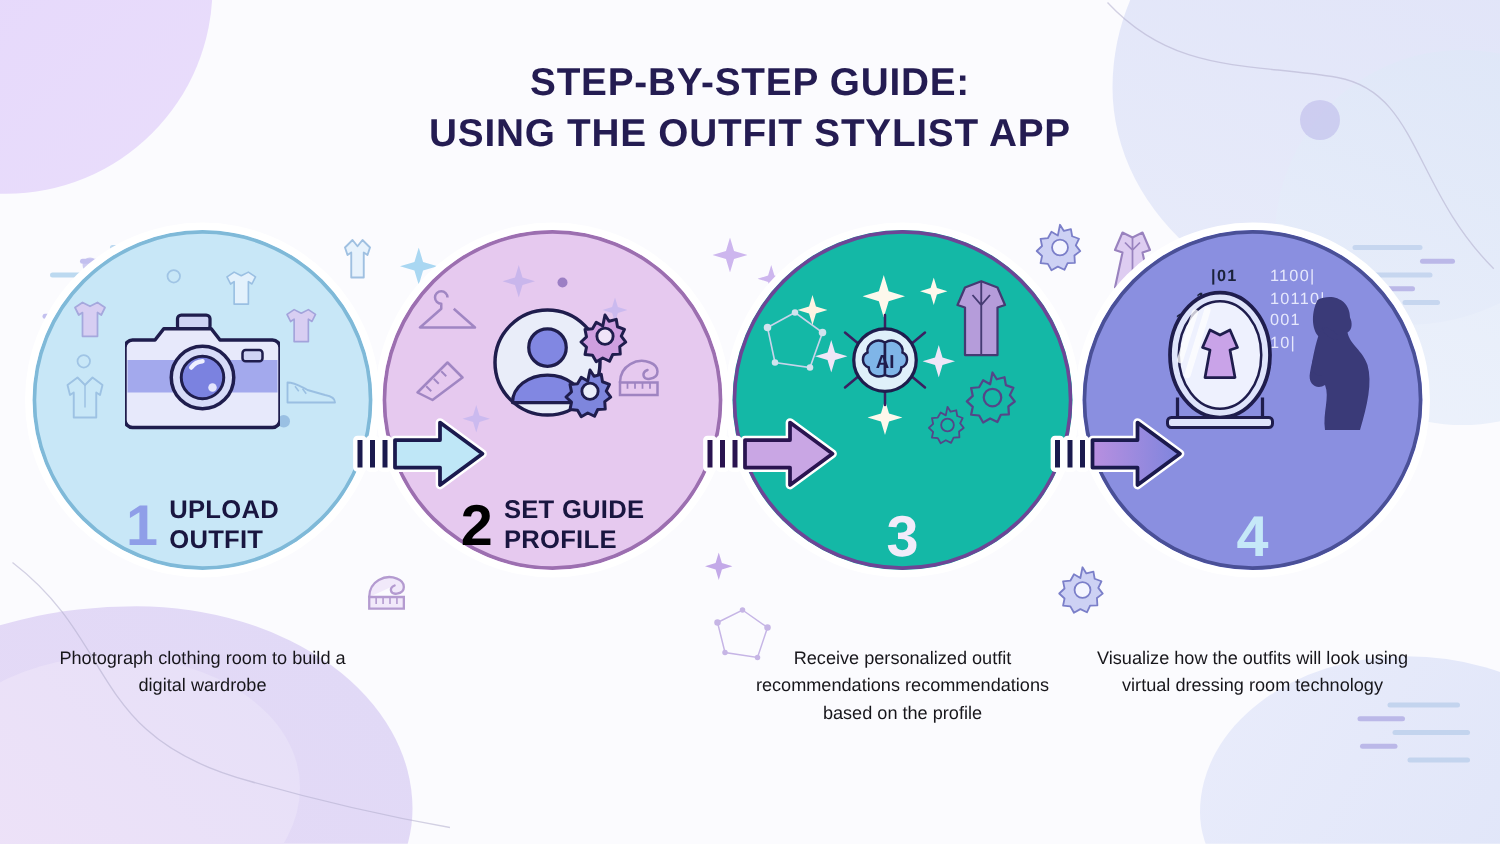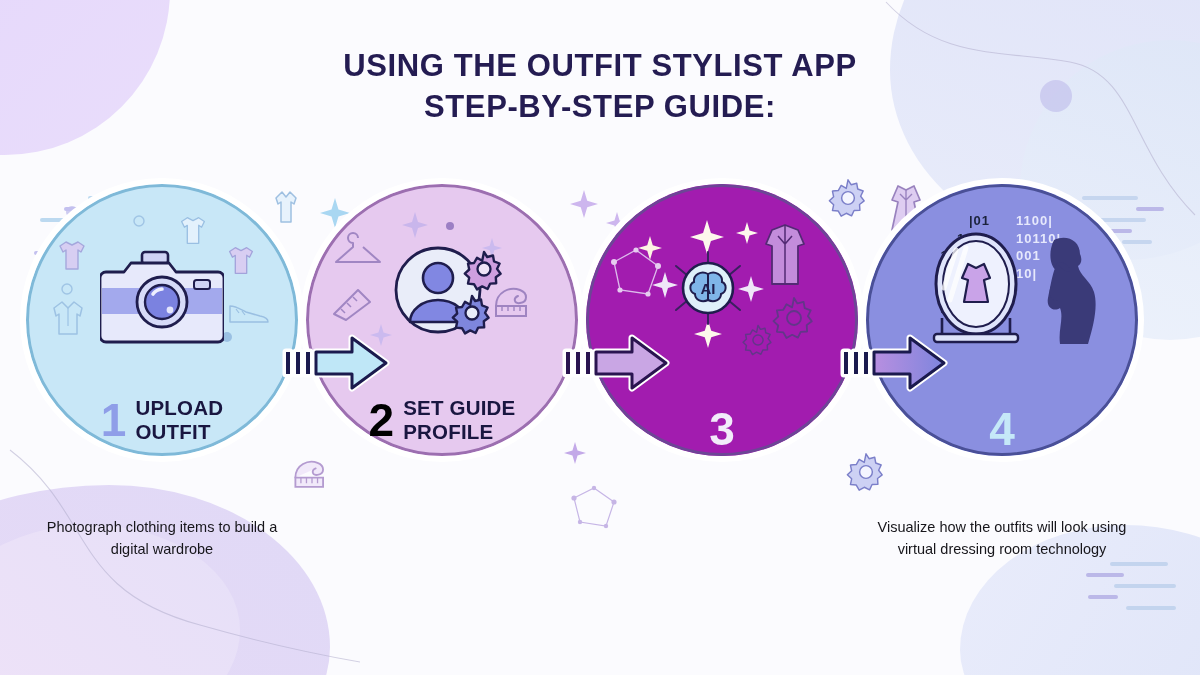--- a/index.html
+++ b/index.html
@@ -115,22 +115,22 @@
     <div class="lines" style="right:6px;bottom:58px;width:120px">
       <i style="width:58px;margin-left:36px;background:#c3d4ee"></i>
       <i style="width:38px;margin-left:12px;background:#bbb8e8"></i>
       <i style="width:62px;margin-left:40px;background:#c3d4ee"></i>
       <i style="width:30px;margin-left:14px;background:#bbb8e8"></i>
       <i style="width:50px;margin-left:52px;background:#c3d4ee"></i>
     </div>
   </div>
 
   <div class="title">
+    <div>STEP-BY-STEP GUIDE:</div>
     <div>USING THE OUTFIT STYLIST APP</div>
-    <div>STEP-BY-STEP GUIDE:</div>
   </div>
 
   <div class="steps">
 
     <div class="step" style="left:12px">
       <div class="circle" style="background:#c8e7f7">
         <div class="ring" style="border:3px solid #7fb9d8"></div>
 
         <svg style="position:absolute;left:26px;top:52px;width:40px;height:40px;opacity:.75" viewBox="0 0 40 40">
           <path d="M8 10 L14 6 L20 9 L26 6 L32 10 L29 16 L26 14 L26 33 L14 33 L14 14 L11 16 Z" fill="#dcc6f0" stroke="#9a93d4" stroke-width="1.4" stroke-linejoin="round"></path>
@@ -170,21 +170,21 @@
       </div>
 
       <div class="numlabel" style="bottom:64px">
         <span class="num" style="color:#8f9ee8">1</span>
         <span class="lbl">
           <span>UPLOAD</span><br>
           <span>OUTFIT</span>
         </span>
       </div>
 
-      <div class="caption">Photograph clothing items to build a digital wardrobe</div>
+      <div class="caption">Photograph clothing room to build a digital wardrobe</div>
     </div>
 
     <div class="step" style="left:292px">
       <div class="circle" style="background:#e6c9ef">
         <div class="ring" style="border:3px solid #9c6fb0"></div>
 
         <svg style="position:absolute;left:24px;top:48px;width:56px;height:44px;opacity:.8" viewBox="0 0 56 44">
           <path d="M28 6 a5 5 0 1 0 -5 5 v4 L6 30 h44 L33 15" fill="none" stroke="#8f76b8" stroke-width="2" stroke-linejoin="round"></path>
         </svg>
         <svg style="position:absolute;left:22px;top:100px;width:48px;height:40px;opacity:.8" viewBox="0 0 48 40">
@@ -227,21 +227,21 @@
         <span class="num" style="color:#a濃">2</span>
         <span class="lbl">
           <span>SET GUIDE</span><br>
           <span>PROFILE</span>
         </span>
       </div>
 
     </div>
 
     <div class="step" style="left:572px">
-      <div class="circle" style="background:#a21caf">
+      <div class="circle" style="background:#14b8a6">
         <div class="ring" style="border:3px solid #6d4596"></div>
 
         <svg style="position:absolute;left:16px;top:56px;width:86px;height:78px;opacity:.85" viewBox="0 0 86 78">
           <path d="M12 22 L34 10 L56 26 L46 54 L18 50 Z" fill="none" stroke="#e7d9f6" stroke-width="1.3"></path>
           <circle cx="12" cy="22" r="3" fill="#f3ebfb"></circle>
             <circle cx="34" cy="10" r="2.6" fill="#f3ebfb"></circle>
           <circle cx="56" cy="26" r="3" fill="#f3ebfb"></circle>
             <circle cx="46" cy="54" r="2.6" fill="#f3ebfb"></circle>
           <circle cx="18" cy="50" r="2.6" fill="#f3ebfb"></circle>
         </svg>
@@ -292,32 +292,33 @@
           <path d="M46 32 c-7 -4 -15 1 -14 8 c-5 2 -5 10 1 12 c0 6 7 9 13 6 z" fill="#7fb5e8" stroke="#1f1d4d" stroke-width="2"></path>
           <path d="M46 32 c7 -4 15 1 14 8 c5 2 5 10 -1 12 c0 6 -7 9 -13 6 z" fill="#7fb5e8" stroke="#1f1d4d" stroke-width="2"></path>
           <text x="46" y="52" text-anchor="middle" font-family="Liberation Sans, sans-serif" font-size="15" font-weight="700" fill="#1f1d4d">AI</text>
         </svg>
       </div>
 
       <div class="numlabel" style="bottom:58px">
         <span class="num" style="color:#f2ecfa">3</span>
       </div>
 
+      <div class="caption">Receive personalized outfit recommendations recommendations based on the profile</div>
     </div>
 
     <div class="step" style="left:852px">
       <div class="circle" style="background:#8a8fe0">
         <div class="ring" style="border:3px solid #4a5097"></div>
 
         <div style="position:absolute;left:14px;top:28px;width:110px;color:#0f172a;opacity:.9;
                     font-size:13px;font-weight:700;line-height:1.35;letter-spacing:1px;text-align:right">
           |01<br>1001<br>101010<br>101110<br>110100<br>100101<br>01
         </div>
         <div style="position:absolute;left:150px;top:28px;width:100px;color:#f0f2ff;opacity:.9;
-                    font-size:13px;font-weight:700;line-height:1.35;letter-spacing:1px">
+                    font-size:13px;font-weight:400;line-height:1.35;letter-spacing:1px">
           1100|<br>10110|<br>001<br>10|
         </div>
 
         <svg style="position:absolute;left:56px;top:46px;width:108px;height:128px" viewBox="0 0 108 128">
           <ellipse cx="54" cy="54" rx="40" ry="50" fill="#dfe4fb" stroke="#1f1d4d" stroke-width="3"></ellipse>
           <ellipse cx="54" cy="54" rx="33" ry="43" fill="#eef1fe" stroke="#1f1d4d" stroke-width="2"></ellipse>
           <path d="M34 20 L22 58 M44 18 L28 70" stroke="#ffffff" stroke-width="5" opacity=".75" stroke-linecap="round"></path>
           <path d="M46 34 L54 38 L62 34 L68 48 L62 50 L66 72 L42 72 L46 50 L40 48 Z" fill="#c9a3e8" stroke="#1f1d4d" stroke-width="2.2" stroke-linejoin="round"></path>
           <rect x="12" y="104" width="84" height="8" rx="3" fill="#dfe4fb" stroke="#1f1d4d" stroke-width="2.4"></rect>
           <path d="M20 104 V88 M88 104 V88" stroke="#1f1d4d" stroke-width="2.6"></path>

